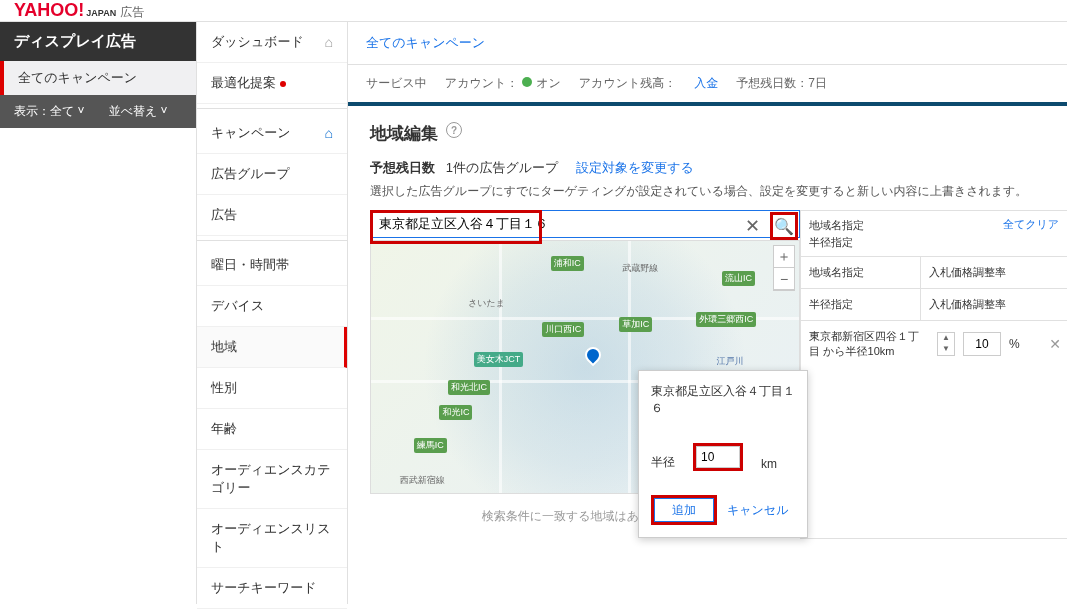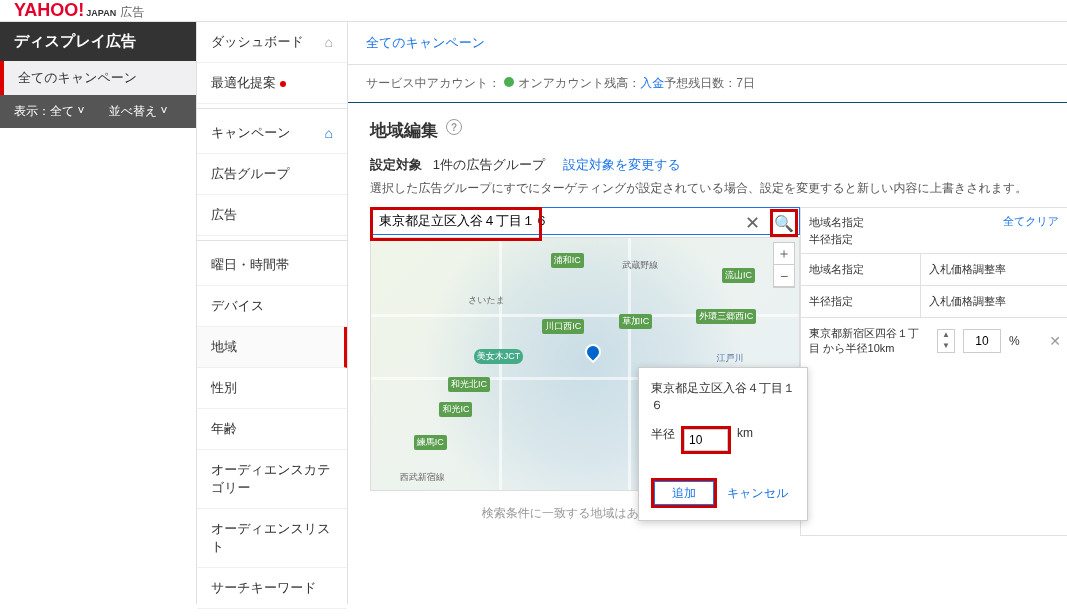--- a/index.html
+++ b/index.html
@@ -16,21 +16,21 @@
 .display-opts span{cursor:pointer}
 .col2{width:152px;border-right:1px solid #e0e0e0;border-left:1px solid #e0e0e0}
 .nav-item{padding:11px 14px;font-size:13px;color:#333;cursor:pointer;display:flex;justify-content:space-between;align-items:center;border-bottom:1px solid #f0f0f0}
 .nav-item.active{border-right:3px solid #d00;background:#fafafa}
 .nav-item .dot{width:6px;height:6px;border-radius:50%;background:#d00;display:inline-block;margin-left:4px}
 .nav-item .icon{color:#999;font-size:14px}
 .nav-item .icon.blue{color:#0066cc}
 .nav-sep{height:1px;background:#e0e0e0;margin:4px 0}
 .col3{flex:1;overflow:auto}
 .crumbs{padding:12px 18px;color:#1a73e8;font-size:13px;border-bottom:1px solid #e0e0e0}
-.status-bar{padding:10px 18px;font-size:12px;color:#666;display:flex;align-items:flex-end;border-bottom:1px solid #0c4a6e}
+.status-bar{padding:10px 18px;font-size:12px;color:#666;display:flex;align-items:flex-end;gap:18px;border-bottom:4px solid #0c4a6e}
 .status-bar .on-dot{width:10px;height:10px;border-radius:50%;background:#4caf50;display:inline-block;margin:0 4px}
 .status-bar .link{color:#1a73e8}
 .content{padding:16px 22px}
 .h2{font-size:17px;font-weight:bold;display:flex;align-items:flex-start;gap:8px}
 .h2 .q{width:16px;height:16px;border:1px solid #999;border-radius:50%;display:inline-flex;align-items:center;justify-content:center;font-size:10px;color:#999}
 .target-row{margin-top:14px;font-size:13px}
 .target-row b{font-weight:bold}
 .target-row .link{color:#1a73e8;margin-left:14px}
 .note{font-size:12px;color:#555;margin-top:6px}
 .radios{margin-top:14px}
@@ -51,21 +51,21 @@
 .road{position:absolute;background:#fff;opacity:0.6}
 .r1{width:100%;height:3px;top:30%}
 .r2{width:100%;height:3px;top:55%}
 .r3{width:3px;height:100%;left:30%}
 .r4{width:3px;height:100%;left:60%}
 .ic{position:absolute;background:#5a9e4e;color:#fff;font-size:9px;padding:1px 3px;border-radius:2px}
 .pin{position:absolute;left:50%;top:42%;width:16px;height:16px;background:#0066cc;border-radius:50% 50% 50% 0;transform:rotate(-45deg);border:2px solid #fff}
 .zoom-ctrl{position:absolute;right:4px;top:4px;width:22px;background:#fff;border:1px solid #ccc}
 .zoom-ctrl div{height:22px;display:flex;align-items:center;justify-content:center;border-bottom:1px solid #ccc;font-size:14px;color:#666;cursor:pointer}
 .popup{position:absolute;left:268px;top:160px;width:170px;background:#fff;border:1px solid #ccc;box-shadow:0 2px 8px rgba(0,0,0,0.2);padding:12px;font-size:12px;z-index:10}
-.popup-row{display:flex;align-items:flex-start;gap:6px;margin-top:12px}
+.popup-row{display:flex;align-items:flex-end;gap:18px;margin-top:26px}
 .popup-input-wrap{border:3px solid #c00;padding:0}
 .popup-input{width:44px;height:22px;border:1px solid #ccc;padding:2px 4px;font-size:12px;text-align:left}
 .popup-btns{display:flex;gap:10px;margin-top:24px;align-items:center}
 .add-btn-wrap{border:3px solid #c00}
 .add-btn{width:60px;height:24px;border:1px solid #1a73e8;background:#fff;color:#1a73e8;font-size:12px;cursor:pointer}
 .cancel-link{color:#1a73e8;font-size:12px;cursor:pointer}
 .right-panel{flex:1;border:1px solid #e0e0e0;font-size:11px;min-width:270px}
 .rp-head{display:flex;border-bottom:1px solid #e0e0e0}
 .rp-head-l{padding:6px 8px;flex:1;line-height:1.5}
 .rp-head-r{padding:6px 8px;text-align:right;line-height:1.5}
@@ -140,21 +140,21 @@
       <span class="link">入金</span>
       <span>予想残日数：7日</span>
     </div>
 
     <div class="content">
       <div class="h2">
         <span>地域編集</span>
         <span class="q">?</span>
       </div>
       <div class="target-row">
-        <b>設定対象</b>
+        <b>予想残日数</b>
         &nbsp;&nbsp;<span>1件の広告グループ</span>
         <span class="link">設定対象を変更する</span>
       </div>
       <div class="note">選択した広告グループにすでにターゲティングが設定されている場合、設定を変更すると新しい内容に上書きされます。</div>
 
 
       <div class="map-area">
         <div class="search-wrap">
           <div style="position:relative">
             <div class="search-box"></div>
@@ -168,21 +168,21 @@
             <div class="road r1"></div>
               <div class="road r2"></div>
               <div class="road r3"></div>
               <div class="road r4"></div>
             <span class="ic" style="top:6%;left:42%">浦和IC</span>
             <span class="ic" style="top:12%;left:82%">流山IC</span>
             <span class="ic" style="top:22%;left:22%;background:none;color:#666">さいたま</span>
             <span class="ic" style="top:32%;left:40%">川口西IC</span>
             <span class="ic" style="top:30%;left:58%">草加IC</span>
             <span class="ic" style="top:28%;left:76%">外環三郷西IC</span>
-            <span class="ic" style="top:44%;left:24%;background:#4a8;border-radius:7px;">美女木JCT</span>
+            <span class="ic" style="top:44%;left:24%;background:#4a8;">美女木JCT</span>
             <span class="ic" style="top:45%;left:80%;background:none;color:#57a">江戸川</span>
             <span class="ic" style="top:55%;left:18%">和光北IC</span>
             <span class="ic" style="top:8%;left:58%;background:none;color:#666">武蔵野線</span>
             <span class="ic" style="top:65%;left:16%">和光IC</span>
             <span class="ic" style="top:78%;left:10%">練馬IC</span>
             <span class="ic" style="top:92%;left:6%;background:none;color:#666">西武新宿線</span>
             <span class="pin"></span>
             <div class="zoom-ctrl">
               <div>＋</div>
               <div>−</div>

